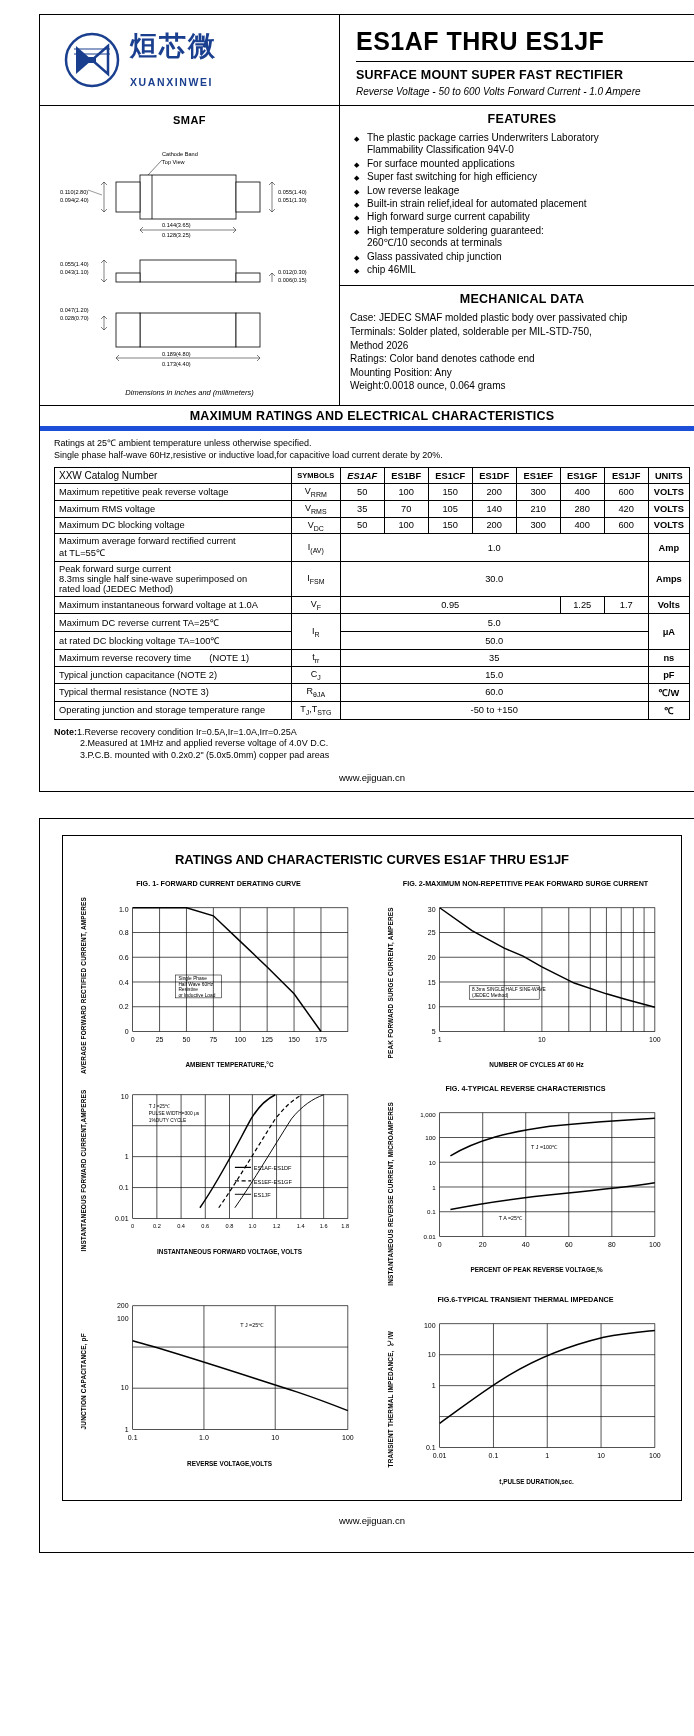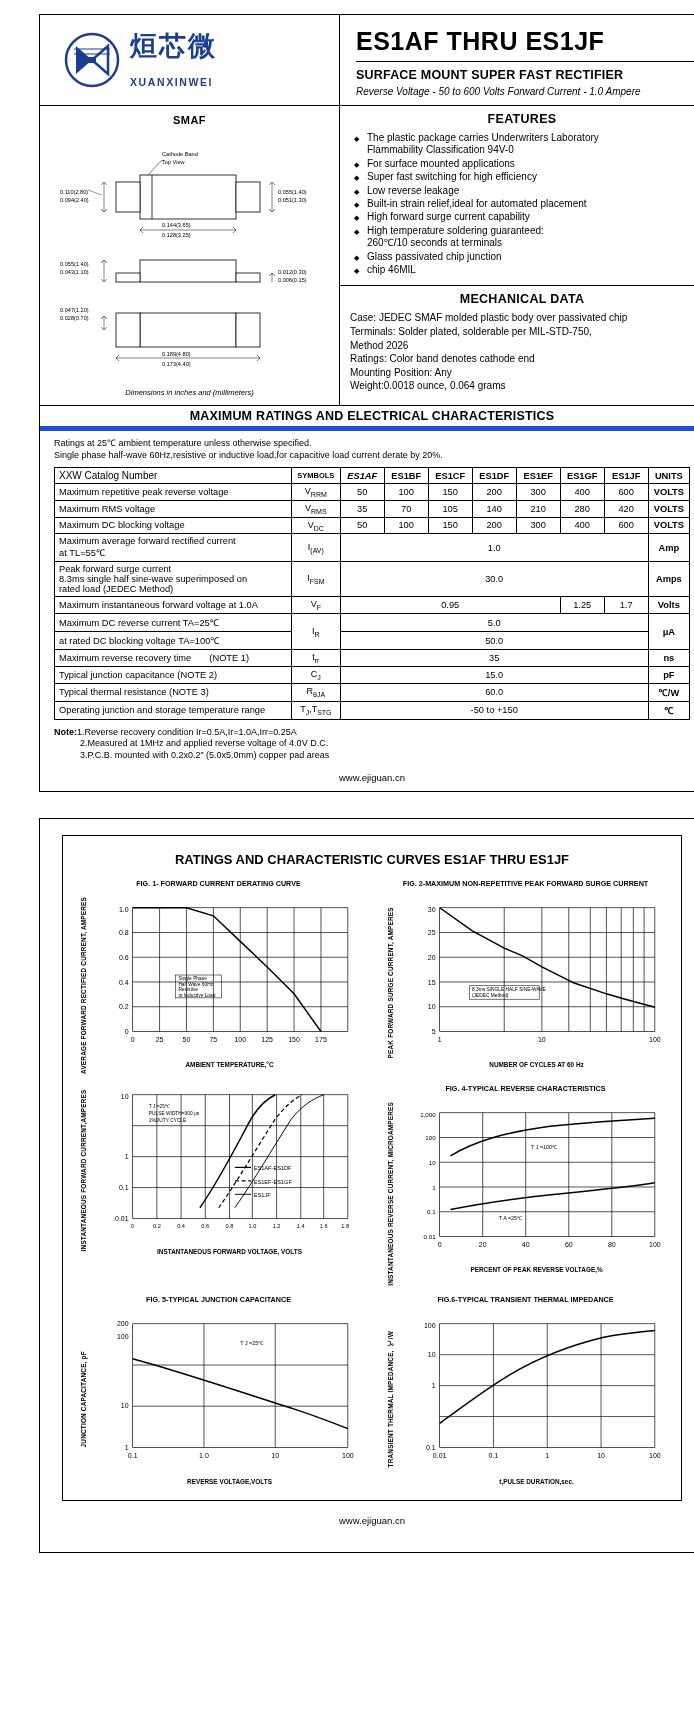--- a/index.html
+++ b/index.html
@@ -563,21 +563,20 @@
                     <text x="72" y="88">T A =25℃</text>
                   </g>
                 </svg>
               </div>
               <div class="xaxis">PERCENT OF PEAK REVERSE VOLTAGE,%</div>
             </div>
           </div>
         </div>
 
         <div class="fig">
-          <div class="fig-title">FIG. 5-TYPICAL JUNCTION CAPACITANCE</div>
           <div class="fig-body">
             <div class="yaxis">JUNCTION CAPACITANCE, pF</div>
             <div class="plot-wrap">
               <div class="plot">
                 <svg viewBox="0 0 200 120">
                   <g stroke="#000" stroke-width="0.5" fill="none">
                     <rect x="28" y="8" width="160" height="92"></rect>
                     <line x1="81" y1="8" x2="81" y2="100"></line>
                       <line x1="134" y1="8" x2="134" y2="100"></line>
                     <line x1="28" y1="38.7" x2="188" y2="38.7"></line>

